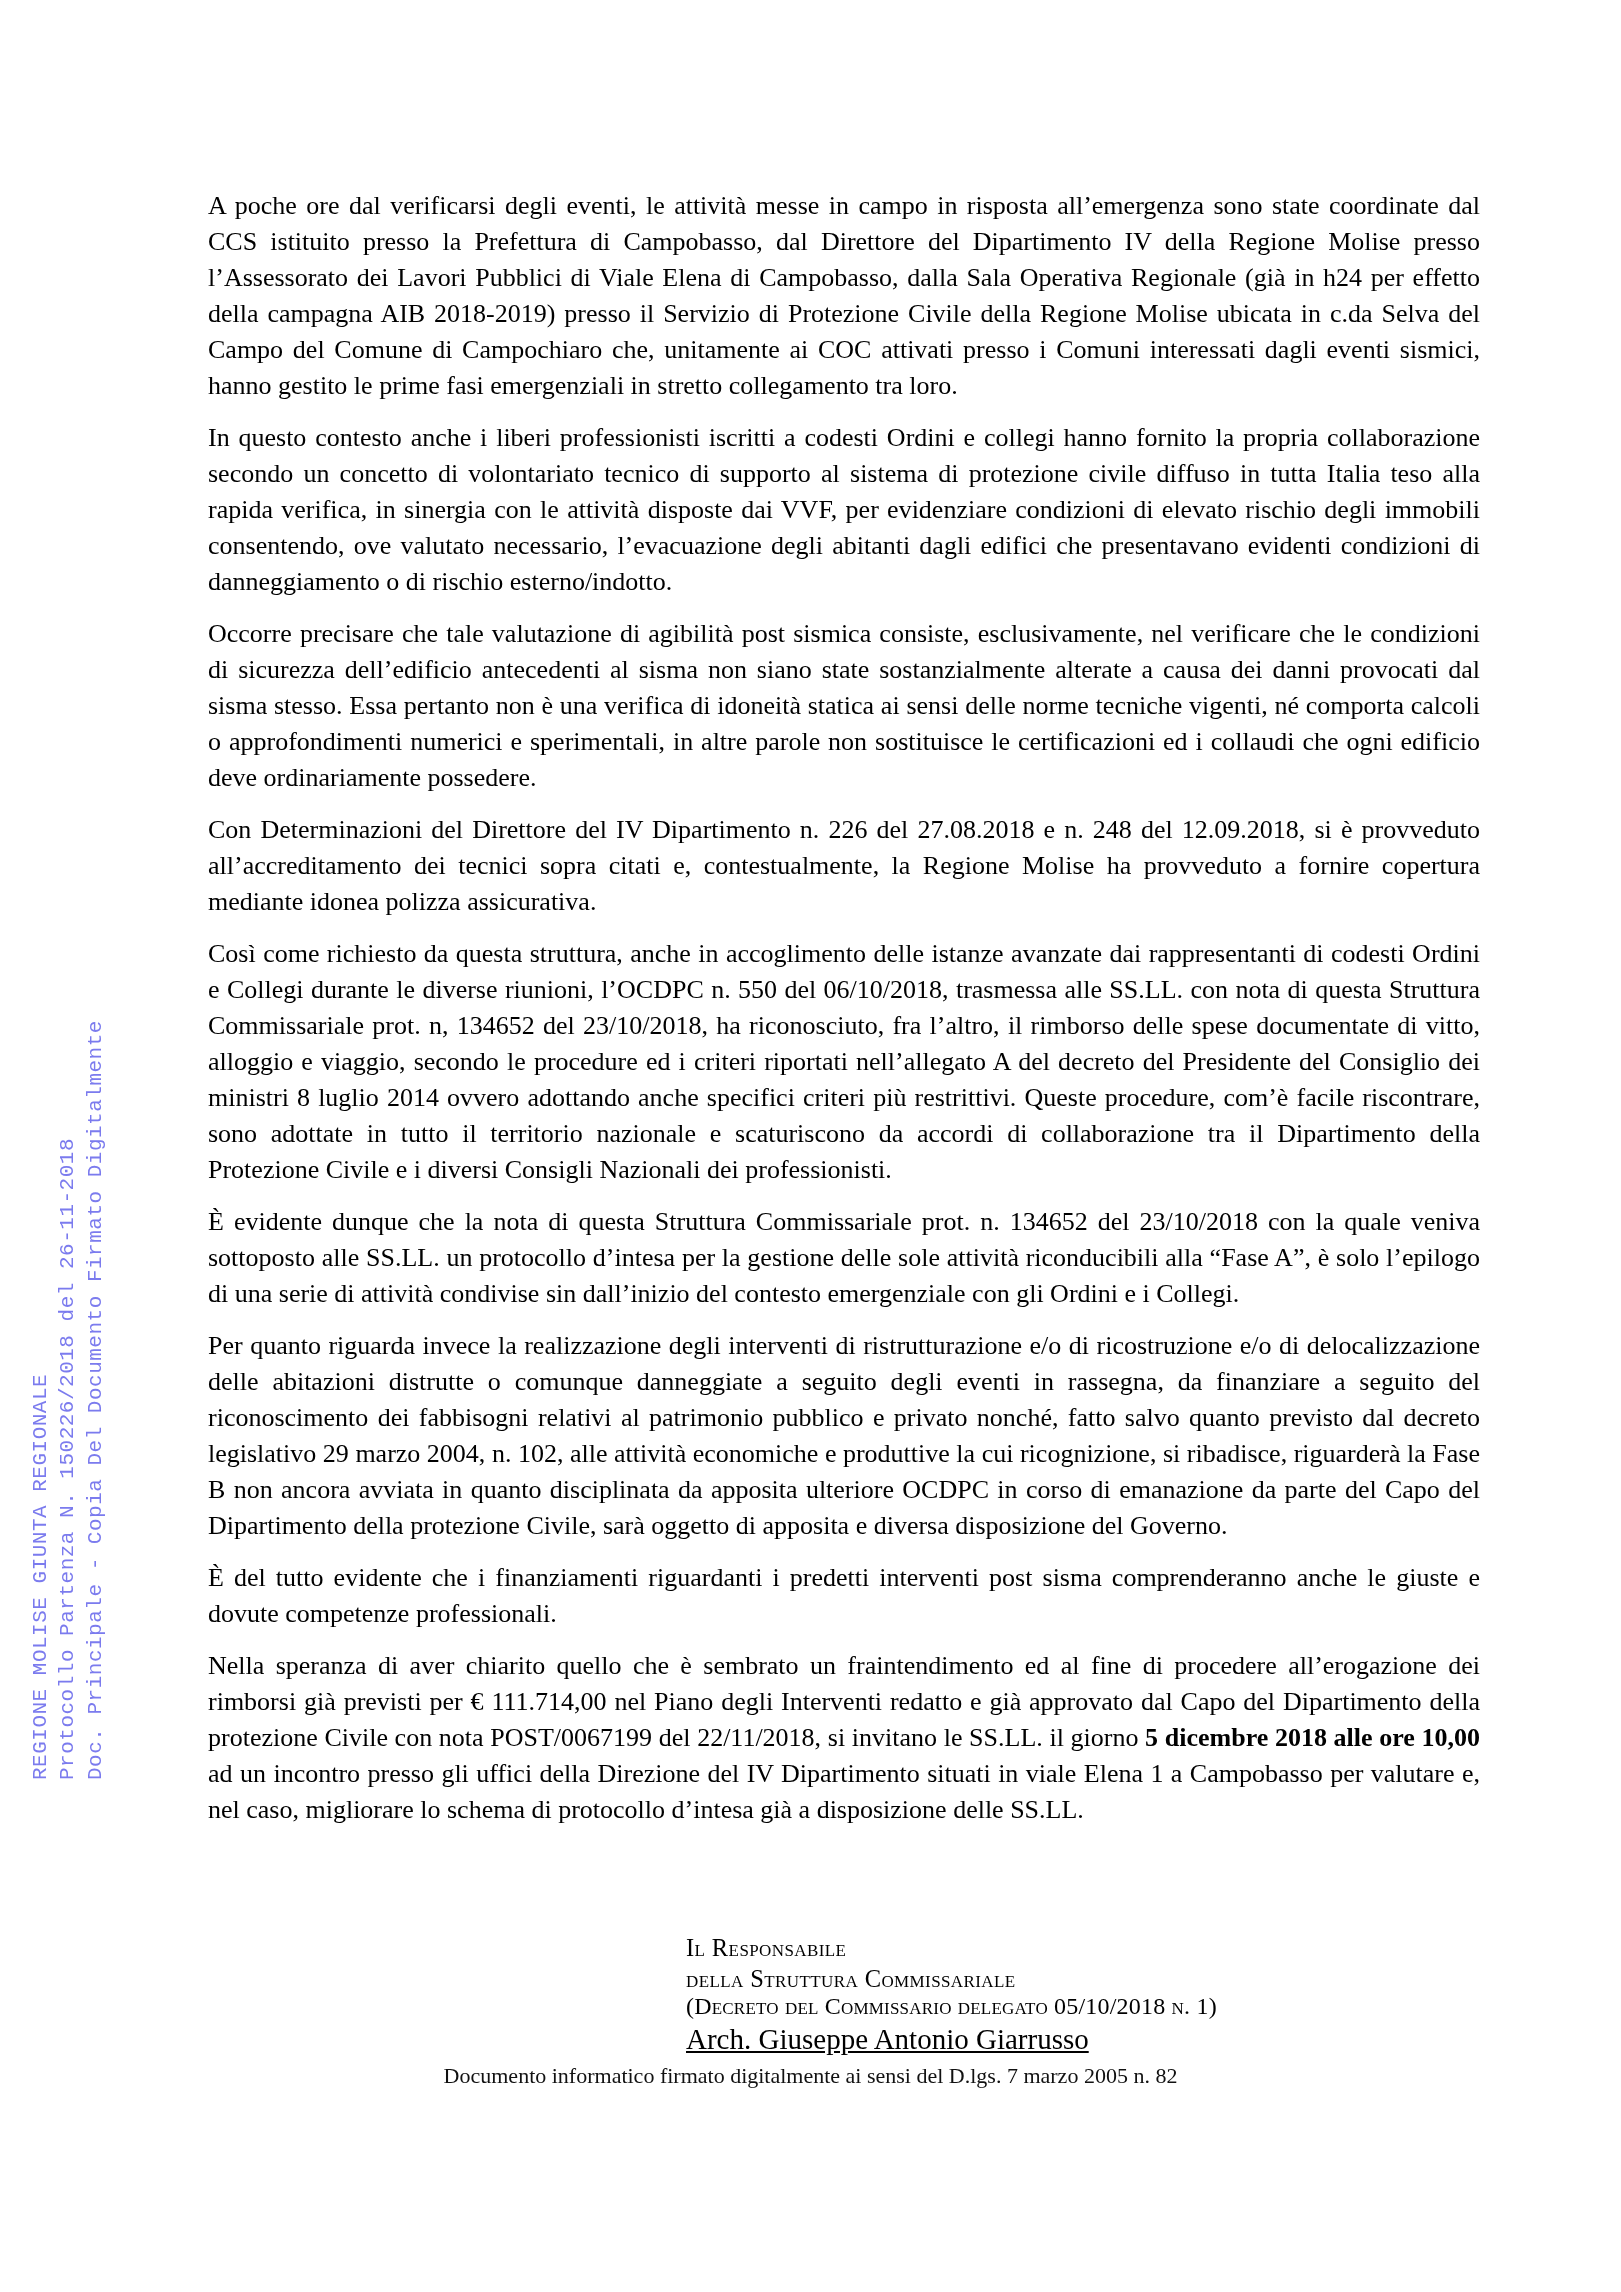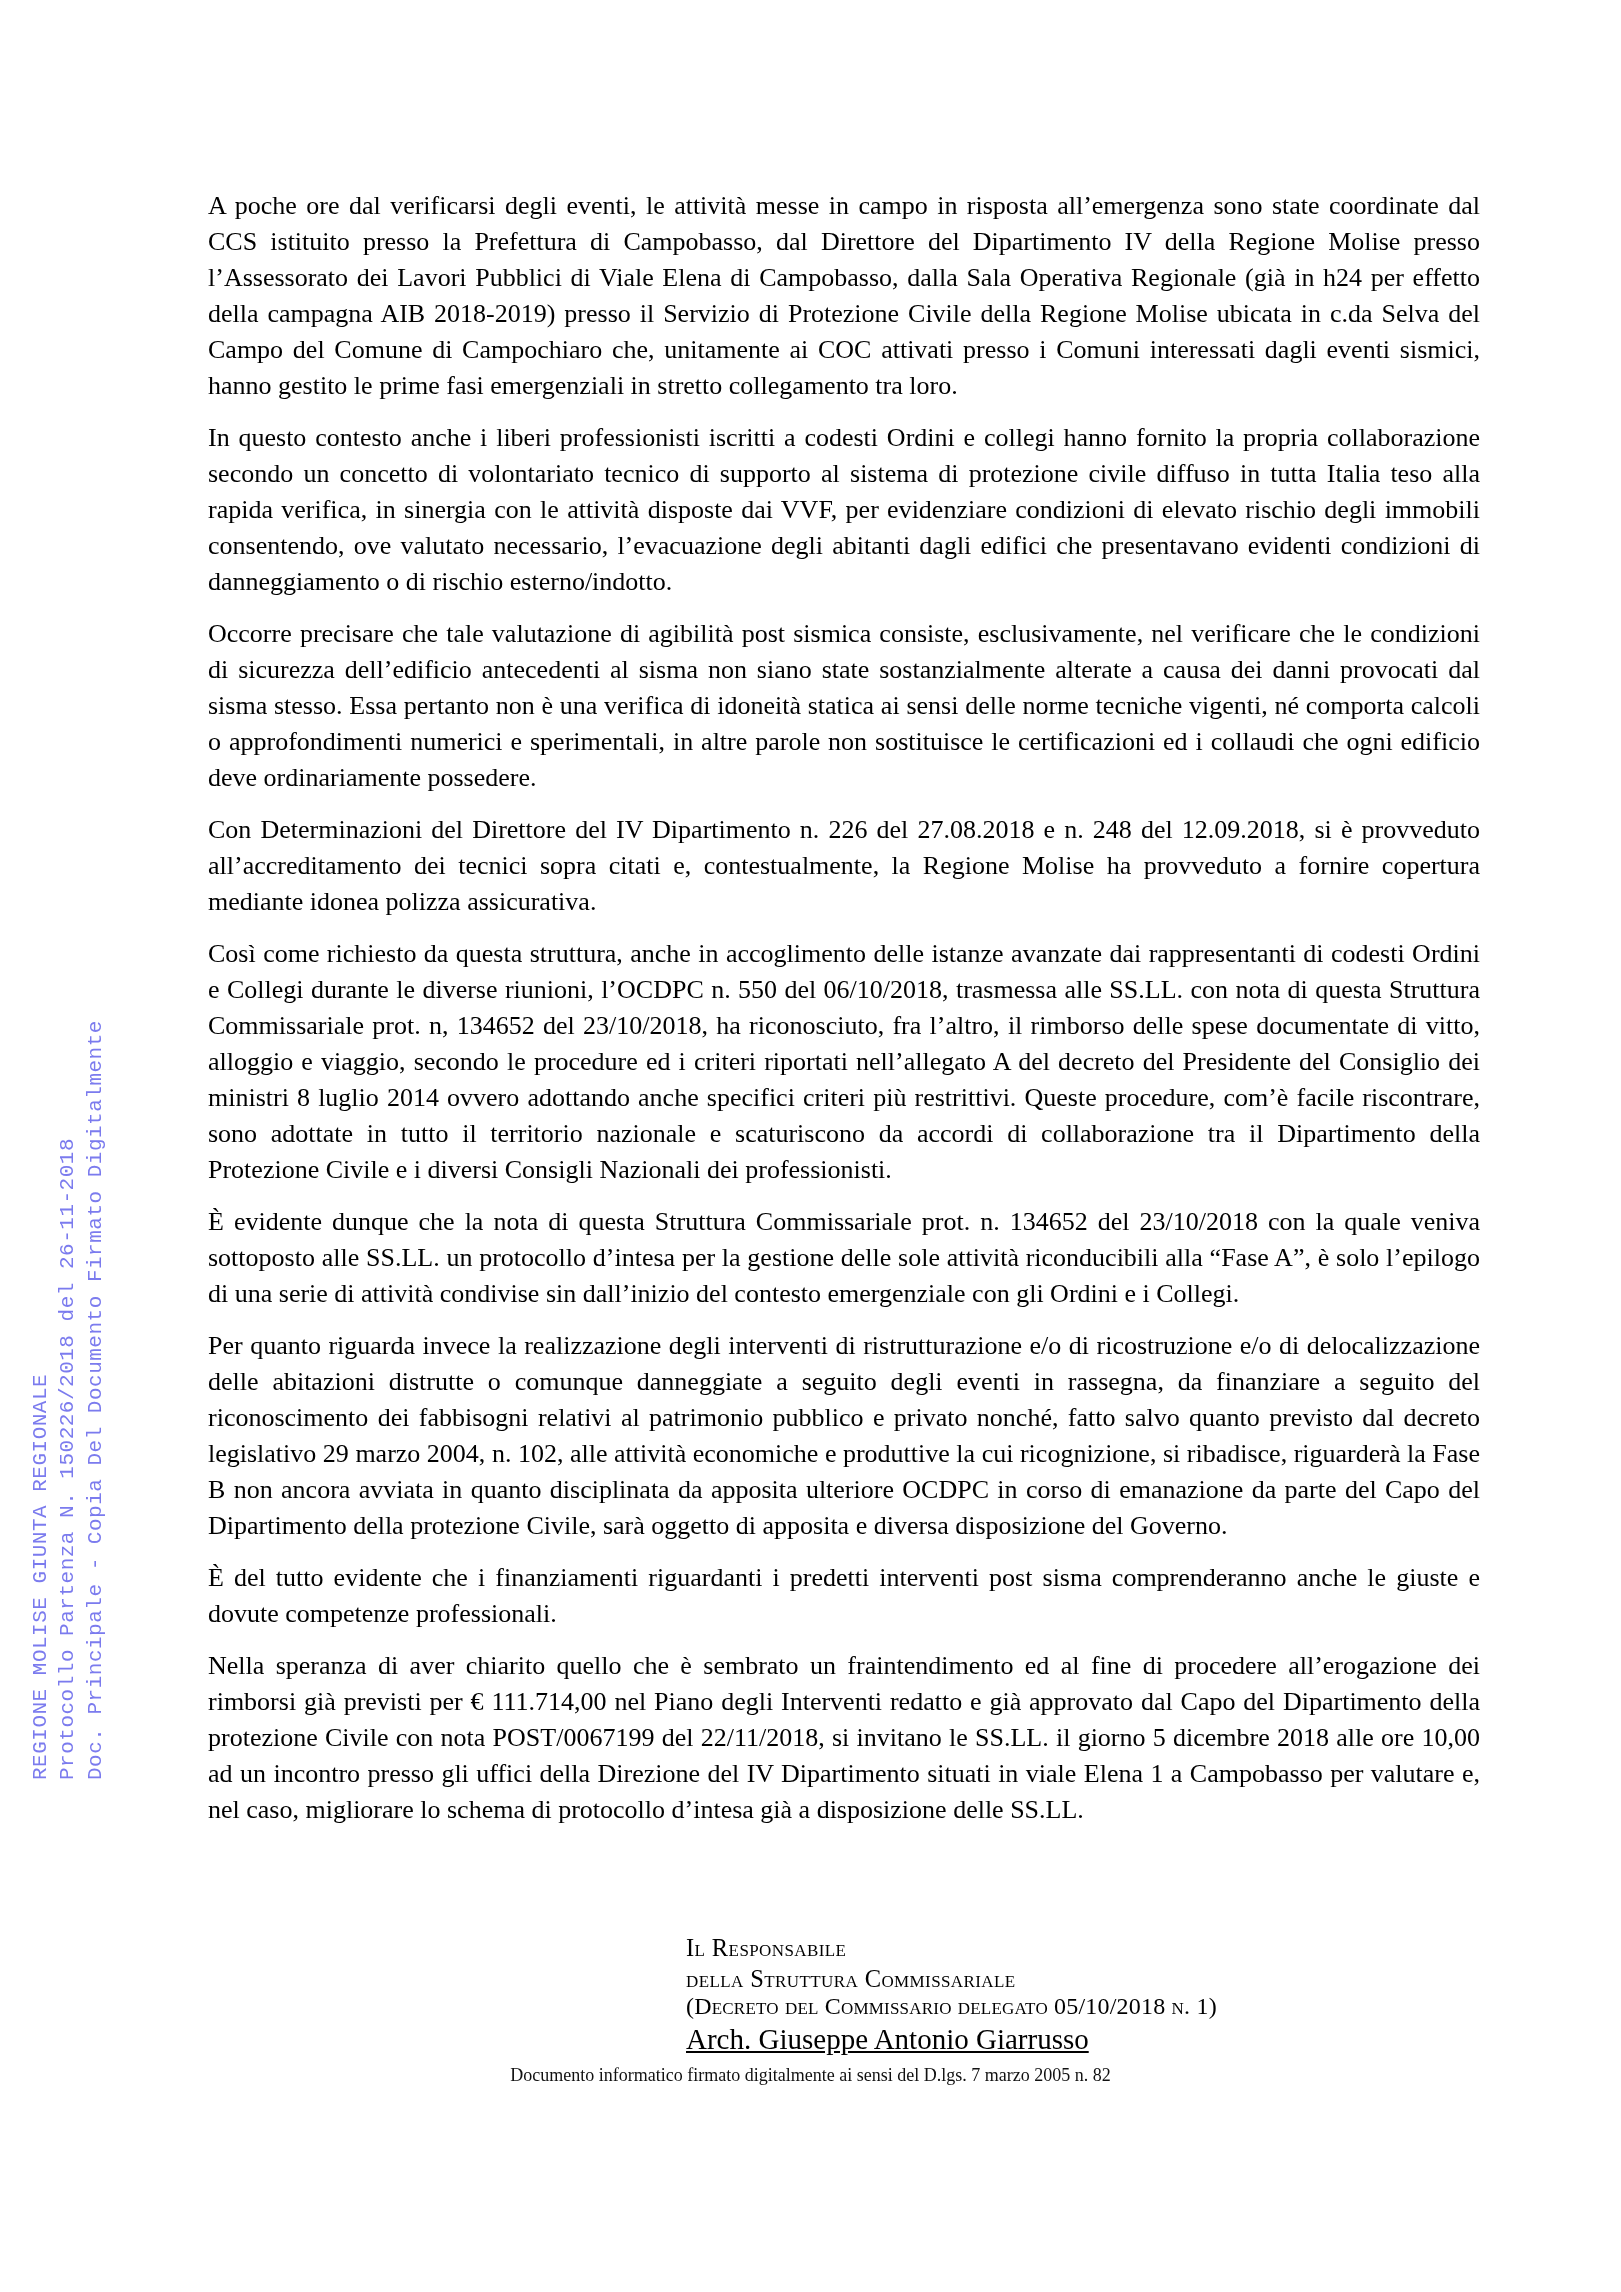--- a/index.html
+++ b/index.html
@@ -51,21 +51,21 @@
   .para {
     margin: 16px;
     text-align: justify;
     text-justify: inter-word;
     font-size: 26px;
     line-height: 36px;
     text-indent: 0;
     hyphens: none;
   }
   .para + .para { margin-top: 0; }
-  .para b { font-weight: normal; }
+  .para b { font-weight: bold; }
 
   
   #signature-block {
     position: absolute;
     left: 686px;
     top: 1932px;
     width: 814px;
     text-align: left;
   }
   .sig-line-1 {
@@ -93,21 +93,21 @@
     text-decoration: underline;
   }
 
   
   #footer-note {
     position: absolute;
     left: 0;
     top: 2064px;
     width: 1621px;
     text-align: center;
-    font-size: 18px;
+    font-size: 22px;
     line-height: 23.5px;
     color: #111111;
   }
 </style>
 </head>
 <body>
 
 <div id="protocol-stamp">
   <div id="stamp-line-1" class="stamp-line">REGIONE MOLISE GIUNTA REGIONALE</div>
   <div id="stamp-line-2" class="stamp-line">Protocollo Partenza N. 150226/2018 del 26-11-2018</div>

